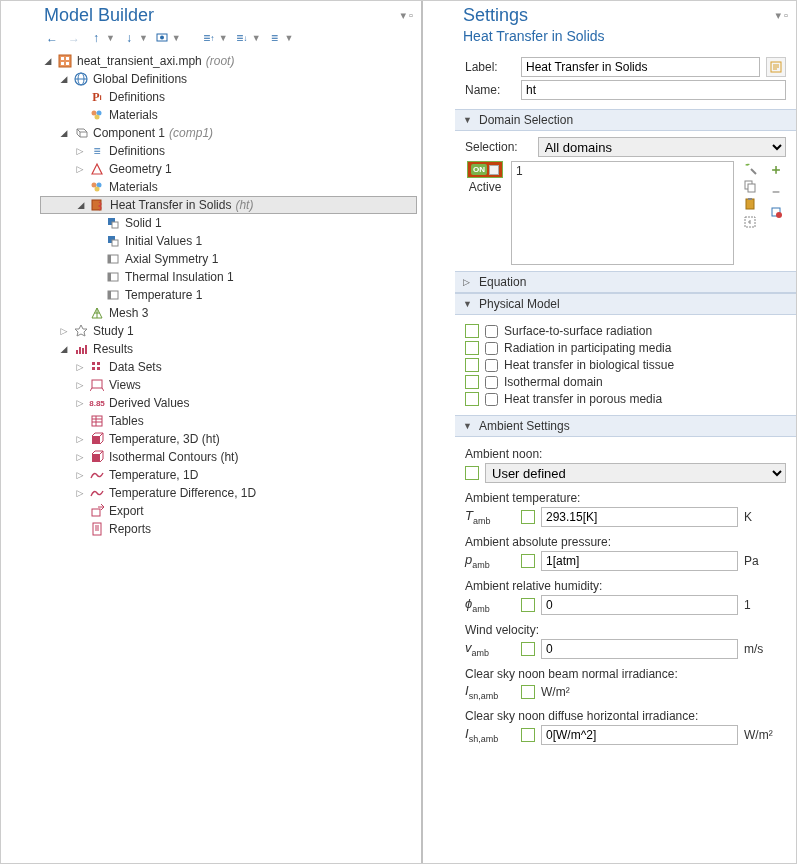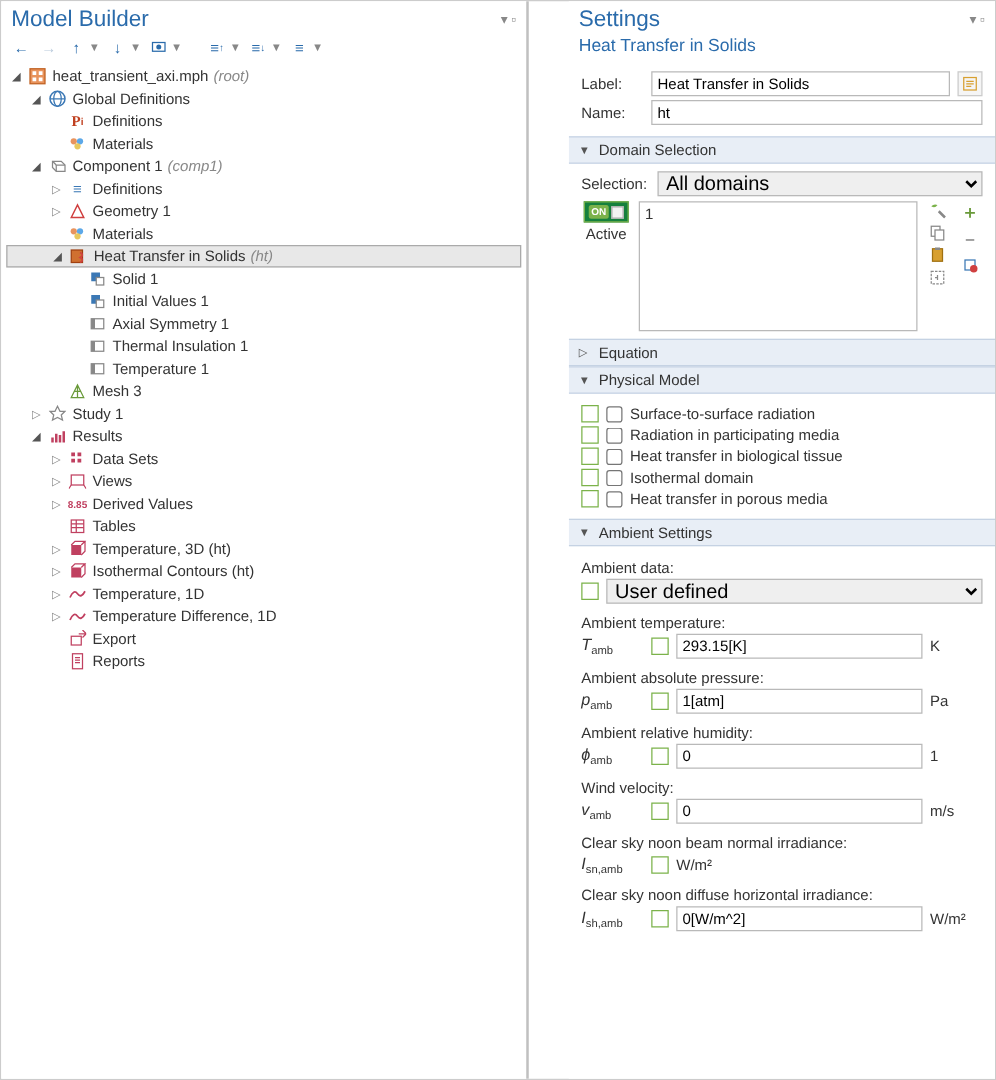--- a/index.html
+++ b/index.html
@@ -1,19 +1,19 @@
 <!DOCTYPE html>
 <html><head>
 <meta charset="utf-8">
 <style>
 * { box-sizing: border-box; font-family: "Segoe UI", Tahoma, sans-serif; }
 body { margin: 0; padding: 0; background: #fff; font-size: 12px; color: #333; }
 .container { display: flex; width: 797px; height: 864px; border: 1px solid #ccc; }
 .panel { display: flex; flex-direction: column; background: #fff; }
-.panel-left { width: 422px; border-right: 2px solid #c0c0c0; }
+.panel-left { width: 422px; border-right: 2px solid #c0c0c0; padding-left: 35px; }
 .panel-right { flex: 1; margin-left: 32px; }
 .panel-title { font-size: 18px; font-weight: 400; color: #2a6bab; padding: 4px 8px 2px 8px; display: flex; align-items: center; justify-content: space-between; }
 .panel-sub { color: #2a6bab; font-size: 14px; padding: 0 8px 4px 8px; }
 .panel-corner { color: #888; font-size: 11px; }
 .toolbar { padding: 2px 8px 4px 8px; display: flex; gap: 6px; align-items: center; }
 .toolbar .ico { width: 16px; height: 16px; display: inline-flex; align-items: center; justify-content: center; color: #2a6bab; }
 .toolbar .sep { color: #888; font-size: 9px; margin-left: -4px; }
 .tree { flex: 1; overflow: auto; padding: 2px 4px; }
 .tree-row { display: flex; align-items: center; height: 18px; padding: 0 2px; white-space: nowrap; }
 .tree-row.selected { background: #e8e8e8; border: 1px solid #aaa; height: 18px; }
@@ -21,26 +21,26 @@
 .ticon { width: 16px; height: 16px; display: inline-flex; align-items: center; justify-content: center; margin: 0 3px; }
 .tlabel { padding-left: 1px; }
 .thint { color: #888; font-style: italic; padding-left: 4px; }
 .section-head { background: #e8eef6; border-top: 1px solid #c5d2e3; border-bottom: 1px solid #c5d2e3; padding: 3px 8px; display: flex; align-items: center; gap: 6px; font-size: 12px; }
 .section-head .caret { color: #555; font-size: 9px; width: 10px; }
 .section-body { padding: 6px 10px; }
 .form-row { display: flex; align-items: center; gap: 6px; margin: 3px 0; }
 .form-row label { width: 50px; }
 .form-row input[type=text] { flex: 1; border: 1px solid #b9b9b9; padding: 2px 4px; height: 20px; font-size: 12px; }
 .btn-icon { width: 20px; height: 20px; border: 1px solid #ccc; background: #f5f5f5; display: inline-flex; align-items: center; justify-content: center; font-size: 11px; }
-select { border: 1px solid #b9b9b9; height: 20px; font-size: 16px; padding: 0 2px; }
-.sel-row { display: flex; align-items: center; gap: 8px; margin-bottom: 4px; justify-content: flex-end; }
+select { border: 1px solid #b9b9b9; height: 20px; font-size: 13px; padding: 0 2px; }
+.sel-row { display: flex; align-items: center; gap: 20px; margin-bottom: 4px; justify-content: flex-end; }
 .sel-row select { flex: 1; }
 .domain-box { display: flex; gap: 6px; align-items: flex-start; }
 .active-col { display: flex; flex-direction: column; align-items: center; gap: 2px; width: 40px; }
-.active-toggle { border: 1px solid #7bb24a; background: #15803d; padding: 2px 3px; display: flex; gap: 2px; align-items: center; }
+.active-toggle { border: 1px solid #7bb24a; background: #c2410c; padding: 2px 3px; display: flex; gap: 2px; align-items: center; }
 .on-badge { background: #7bb24a; color: #fff; font-size: 8px; font-weight: bold; padding: 1px 2px; border-radius: 2px; }
 .off-badge { width: 10px; height: 10px; border: 1px solid #aaa; background: #f3f3f3; }
 .listbox { flex: 1; border: 1px solid #b9b9b9; height: 104px; padding: 2px 4px; font-size: 12px; background: #fff; }
 .side-icons { display: flex; flex-direction: column; gap: 4px; width: 20px; align-items: center; }
 .side-icons2 { display: flex; flex-direction: column; gap: 4px; width: 20px; align-items: center; }
 .chk-row { display: flex; align-items: center; gap: 6px; margin: 3px 0; }
 .outer-chk { width: 14px; height: 14px; border: 1px solid #7bb24a; background: #fff; }
 input[type=checkbox] { margin: 0; }
 .amb-row { display: flex; align-items: center; gap: 6px; margin: 2px 0 8px 0; }
 .amb-sym { width: 50px; font-style: italic; font-family: 'Times New Roman', serif; font-size: 13px; }
@@ -466,21 +466,21 @@
           <input type="checkbox" style="">
           <span>Heat transfer in porous media</span>
         </div>
   </div>
 
   <div class="section-head">
     <span class="caret">▼</span>
         <span>Ambient Settings</span>
   </div>
   <div class="section-body">
-    <div class="amb-label">Ambient data:</div>
+    <div class="amb-label">Ambient noon:</div>
     <div class="amb-row">
       <span class="outer-chk"></span>
       <select style="flex:1"><option>User defined</option></select>
     </div>
 
     <div class="amb-label">Ambient temperature:</div>
     <div class="amb-row">
       <span class="amb-sym"><i>T</i><sub>amb</sub></span>
       <span class="outer-chk"></span>
       <input class="amb-input" value="293.15[K]" style="">

